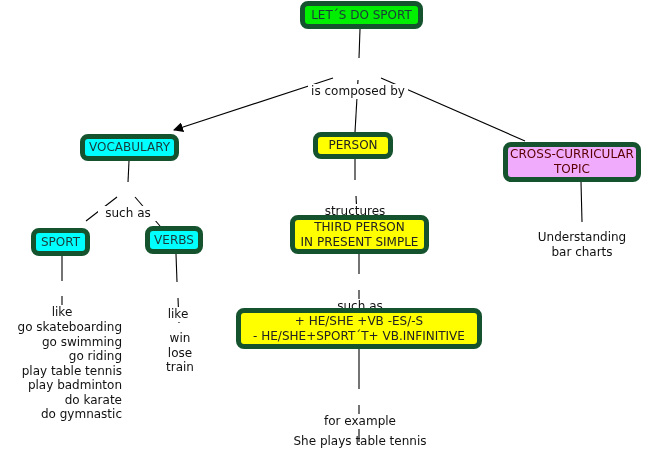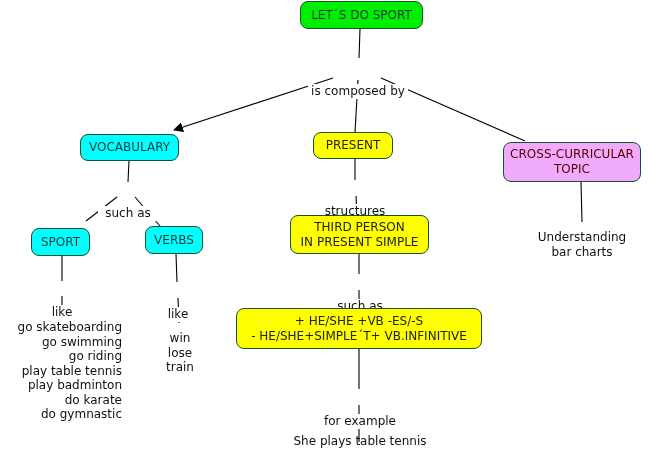--- a/index.html
+++ b/index.html
@@ -1,19 +1,19 @@
 <!DOCTYPE html>
 <html><head>
 <meta charset="utf-8">
 <style>
   html, body { margin: 0; padding: 0; background: #ffffff; }
   body { width: 649px; height: 474px; position: relative; overflow: hidden;
          font-family: "DejaVu Sans", sans-serif; }
   #canvas { position: absolute; left: 0; top: 0; width: 649px; height: 474px; }
-  .node { position: absolute; box-sizing: border-box; border: 1px solid #14532d;
+  .node { position: absolute; box-sizing: border-box; border: 5px solid #14532d;
           border-radius: 8px; display: flex; align-items: center; justify-content: center;
           text-align: center; font-size: 12px; line-height: 15px; color: #1a3a3a;
           white-space: pre-line; }
   .green { background: #00ee00; }
   .cyan { background: #00ffff; }
   .yellow { background: #ffff00; color: #222; }
   .red { background: #f0abfc; color: #5a0000; }
   .label { position: absolute; font-size: 12px; line-height: 14.5px; color: #111;
            text-align: center; white-space: pre-line; background: #fff; margin-top: 24px; }
   .plain { position: absolute; font-size: 12px; line-height: 14.5px; color: #111;
@@ -71,31 +71,31 @@
 go riding
 play table tennis
 play badminton
 do karate
 do gymnastic</div>
 
 <div class="plain" style="left:155px;top:331px;width:50px;">win
 lose
 train</div>
 
-<div class="node yellow" style="left:313px;top:132px;width:80px;height:27px;">PRESENT</div>
+<div class="node yellow" style="left:313px;top:132px;width:80px;height:27px;">PERSON</div>
 
 <div class="label" style="left:315px;top:180px;width:80px;">structures</div>
 
 <div class="node yellow" style="left:290px;top:215px;width:139px;height:39px;">THIRD PERSON
 IN PRESENT SIMPLE</div>
 
 <div class="label" style="left:330px;top:275px;width:60px;">such as</div>
 
 <div class="node yellow" style="left:236px;top:308px;width:246px;height:41px;">+ HE/SHE +VB -ES/-S
-- HE/SHE+SIMPLE´T+ VB.INFINITIVE</div>
+- HE/SHE+SPORT´T+ VB.INFINITIVE</div>
 
 <div class="label" style="left:318px;top:390px;width:84px;">for example</div>
 
 <div class="plain" style="left:280px;top:434px;width:160px;">She plays table tennis</div>
 
 <div class="node red" style="left:503px;top:142px;width:138px;height:40px;">CROSS-CURRICULAR
 TOPIC</div>
 
 <div class="plain" style="left:530px;top:230px;width:104px;">Understanding
 bar charts</div>

